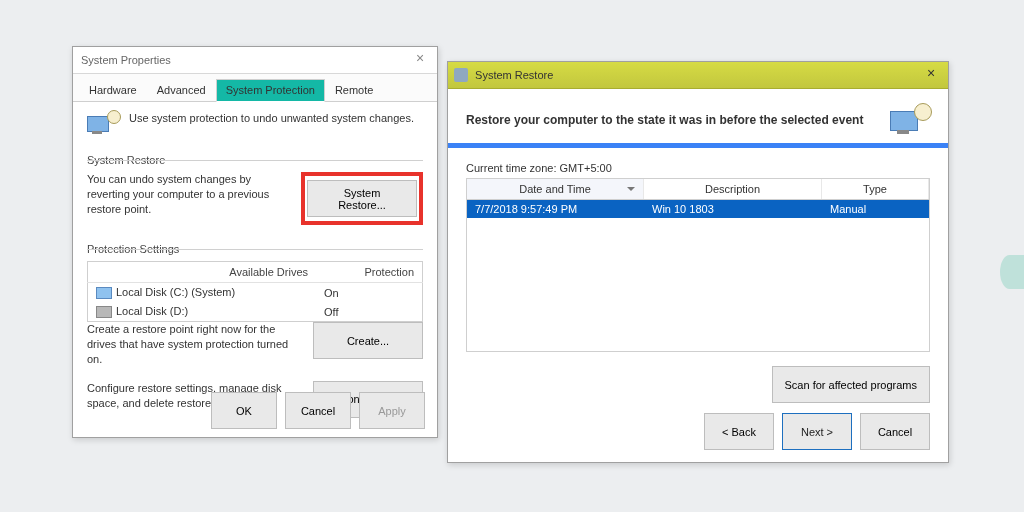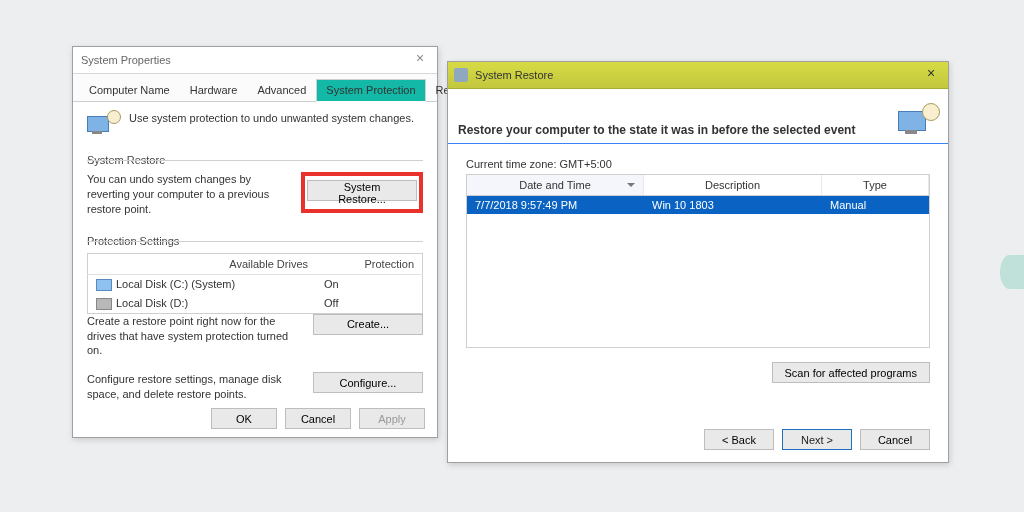--- a/index.html
+++ b/index.html
@@ -12,37 +12,37 @@
   .tab{padding:4px 9px 5px;border:1px solid transparent;position:relative;top:1px;white-space:nowrap}
   .tab.active{background:#14b8a6;border-color:#cfcfcf;border-bottom-color:#fff}
   .sp-body{padding:10px 14px}
   .intro{display:flex;align-items:flex-start;gap:10px;margin-bottom:14px}
   .intro .pcicon{width:32px;height:28px;flex:0 0 auto;position:relative}
   .group-label{font-size:11px;color:#444;position:relative;margin-bottom:6px}
   .group-label::after{content:"";position:absolute;left:0;right:0;top:50%;border-top:1px solid #d0d0d0}
   .group-label span{position:relative;background:#fff;padding-right:6px}
   .sr-row{display:flex;align-items:flex-start;gap:8px;margin-bottom:8px}
   .sr-text{flex:1;line-height:1.35}
-  .btn{background:#e9e9e9;border:1px solid #bdbdbd;font-size:11px;height:21px;padding:0 12px;cursor:pointer}
+  .btn{background:#e9e9e9;border:1px solid #bdbdbd;font-size:11px;height:37px;padding:0 12px;cursor:pointer}
   .btn.wide{width:110px}
   .highlight-red{border:4px solid #e8322b;padding:4px 2px}
   .drives-table{border:1px solid #cfcfcf;width:100%;border-collapse:collapse;font-size:11px}
   .drives-table th{background:#fff;border-bottom:1px solid #e2e2e2;text-align:right;font-weight:normal;color:#444;padding:4px 8px}
   .drives-table td{padding:3px 8px}
   .drive-ico{display:inline-block;width:14px;height:10px;margin-right:4px;vertical-align:middle}
   .drive-ico.c{background:#8fc2ef;border:1px solid #5a8ac0}
   .drive-ico.d{background:#b8b8b8;border:1px solid #888}
   .bottom-bar{position:absolute;bottom:8px;right:12px;display:flex;gap:8px}
   .btn.disabled{color:#999}
   
   .restore{left:447px;top:61px;width:500px;height:400px}
   .restore .titlebar{height:26px;line-height:26px;padding:0 6px;color:#333;background:linear-gradient(#d6db44,#c2c73e);position:relative;border-bottom:1px solid #a8ad30}
   .restore .titlebar .ric{display:inline-block;width:14px;height:14px;background:#8fa8c0;border-radius:2px;vertical-align:middle;margin-right:4px;position:relative;top:-1px}
   .restore .close{position:absolute;right:0;top:0;width:34px;height:25px;text-align:center;line-height:22px;font-size:14px;color:#333}
-  .restore-head{display:flex;align-items:flex-end;padding:14px 10px 6px;border-bottom:1px solid #3b82f6}
+  .restore-head{display:flex;align-items:center;padding:14px 18px 6px;border-bottom:5px solid #3b82f6}
   .restore-head .htxt{flex:1;font-weight:bold;font-size:12px}
   .restore-head .hic{width:40px;height:34px;flex:0 0 auto;margin-left:8px;position:relative}
   .restore-body{padding:14px 18px 0}
   .rp-table-wrap{border:1px solid #cfcfcf;height:172px;overflow:hidden;margin-top:4px}
   .rp-table{width:100%;border-collapse:collapse;font-size:11px}
   .rp-table th{background:#fff;border-bottom:1px solid #cfcfcf;border-right:1px solid #e8e8e8;text-align:center;font-weight:normal;color:#333;padding:4px 8px;position:relative}
   .rp-table th.sorted{background:#f4f6fb}
   .rp-table th.sorted::after{content:"";position:absolute;right:8px;top:8px;border:4px solid transparent;border-top-color:#777}
   .rp-row-sel td{background:#0a63c2;color:#fff;padding:3px 8px}
   .rp-table td{padding:3px 8px;border-right:1px solid transparent}
@@ -64,21 +64,20 @@
 <body>
 
 <div class="bg-blob"></div>
 
 <div class="dialog sysprops">
   <div class="titlebar">
     <span>System Properties</span>
     <div class="close">×</div>
   </div>
   <div class="tabs">
-    <div class="tab">Computer Name</div>
     <div class="tab">Hardware</div>
     <div class="tab">Advanced</div>
     <div class="tab active">System Protection</div>
     <div class="tab">Remote</div>
   </div>
   <div class="sp-body">
     <div class="intro">
       <div class="pcicon">
         <div class="mon"></div>
           <div class="base"></div>

